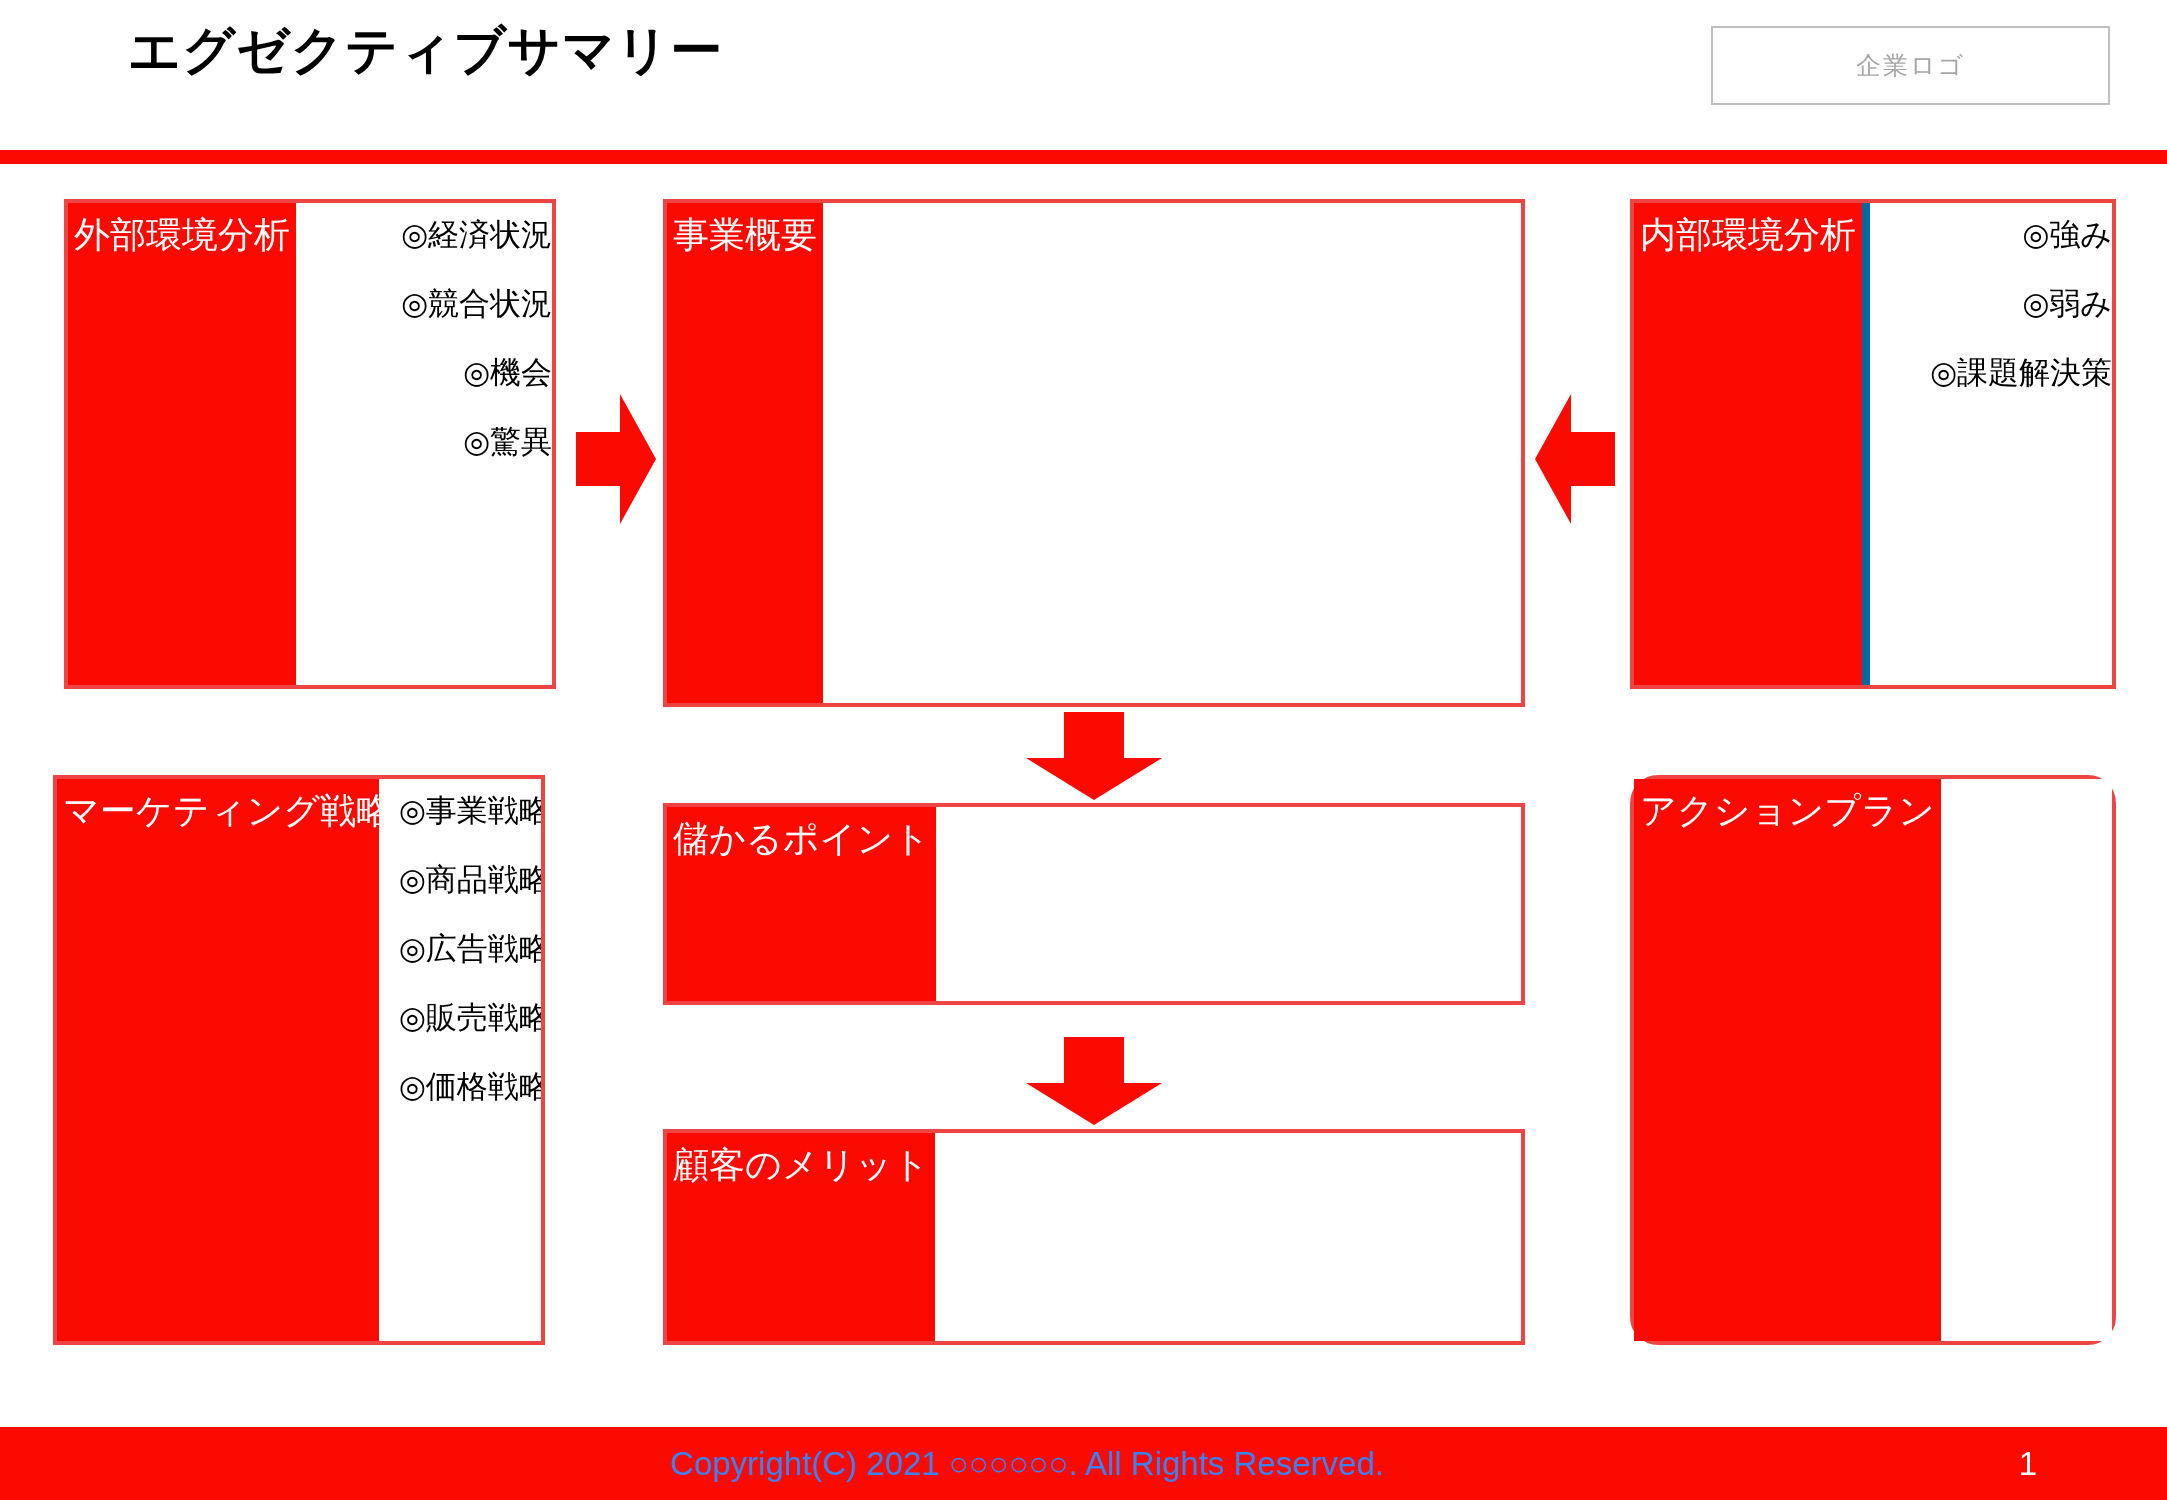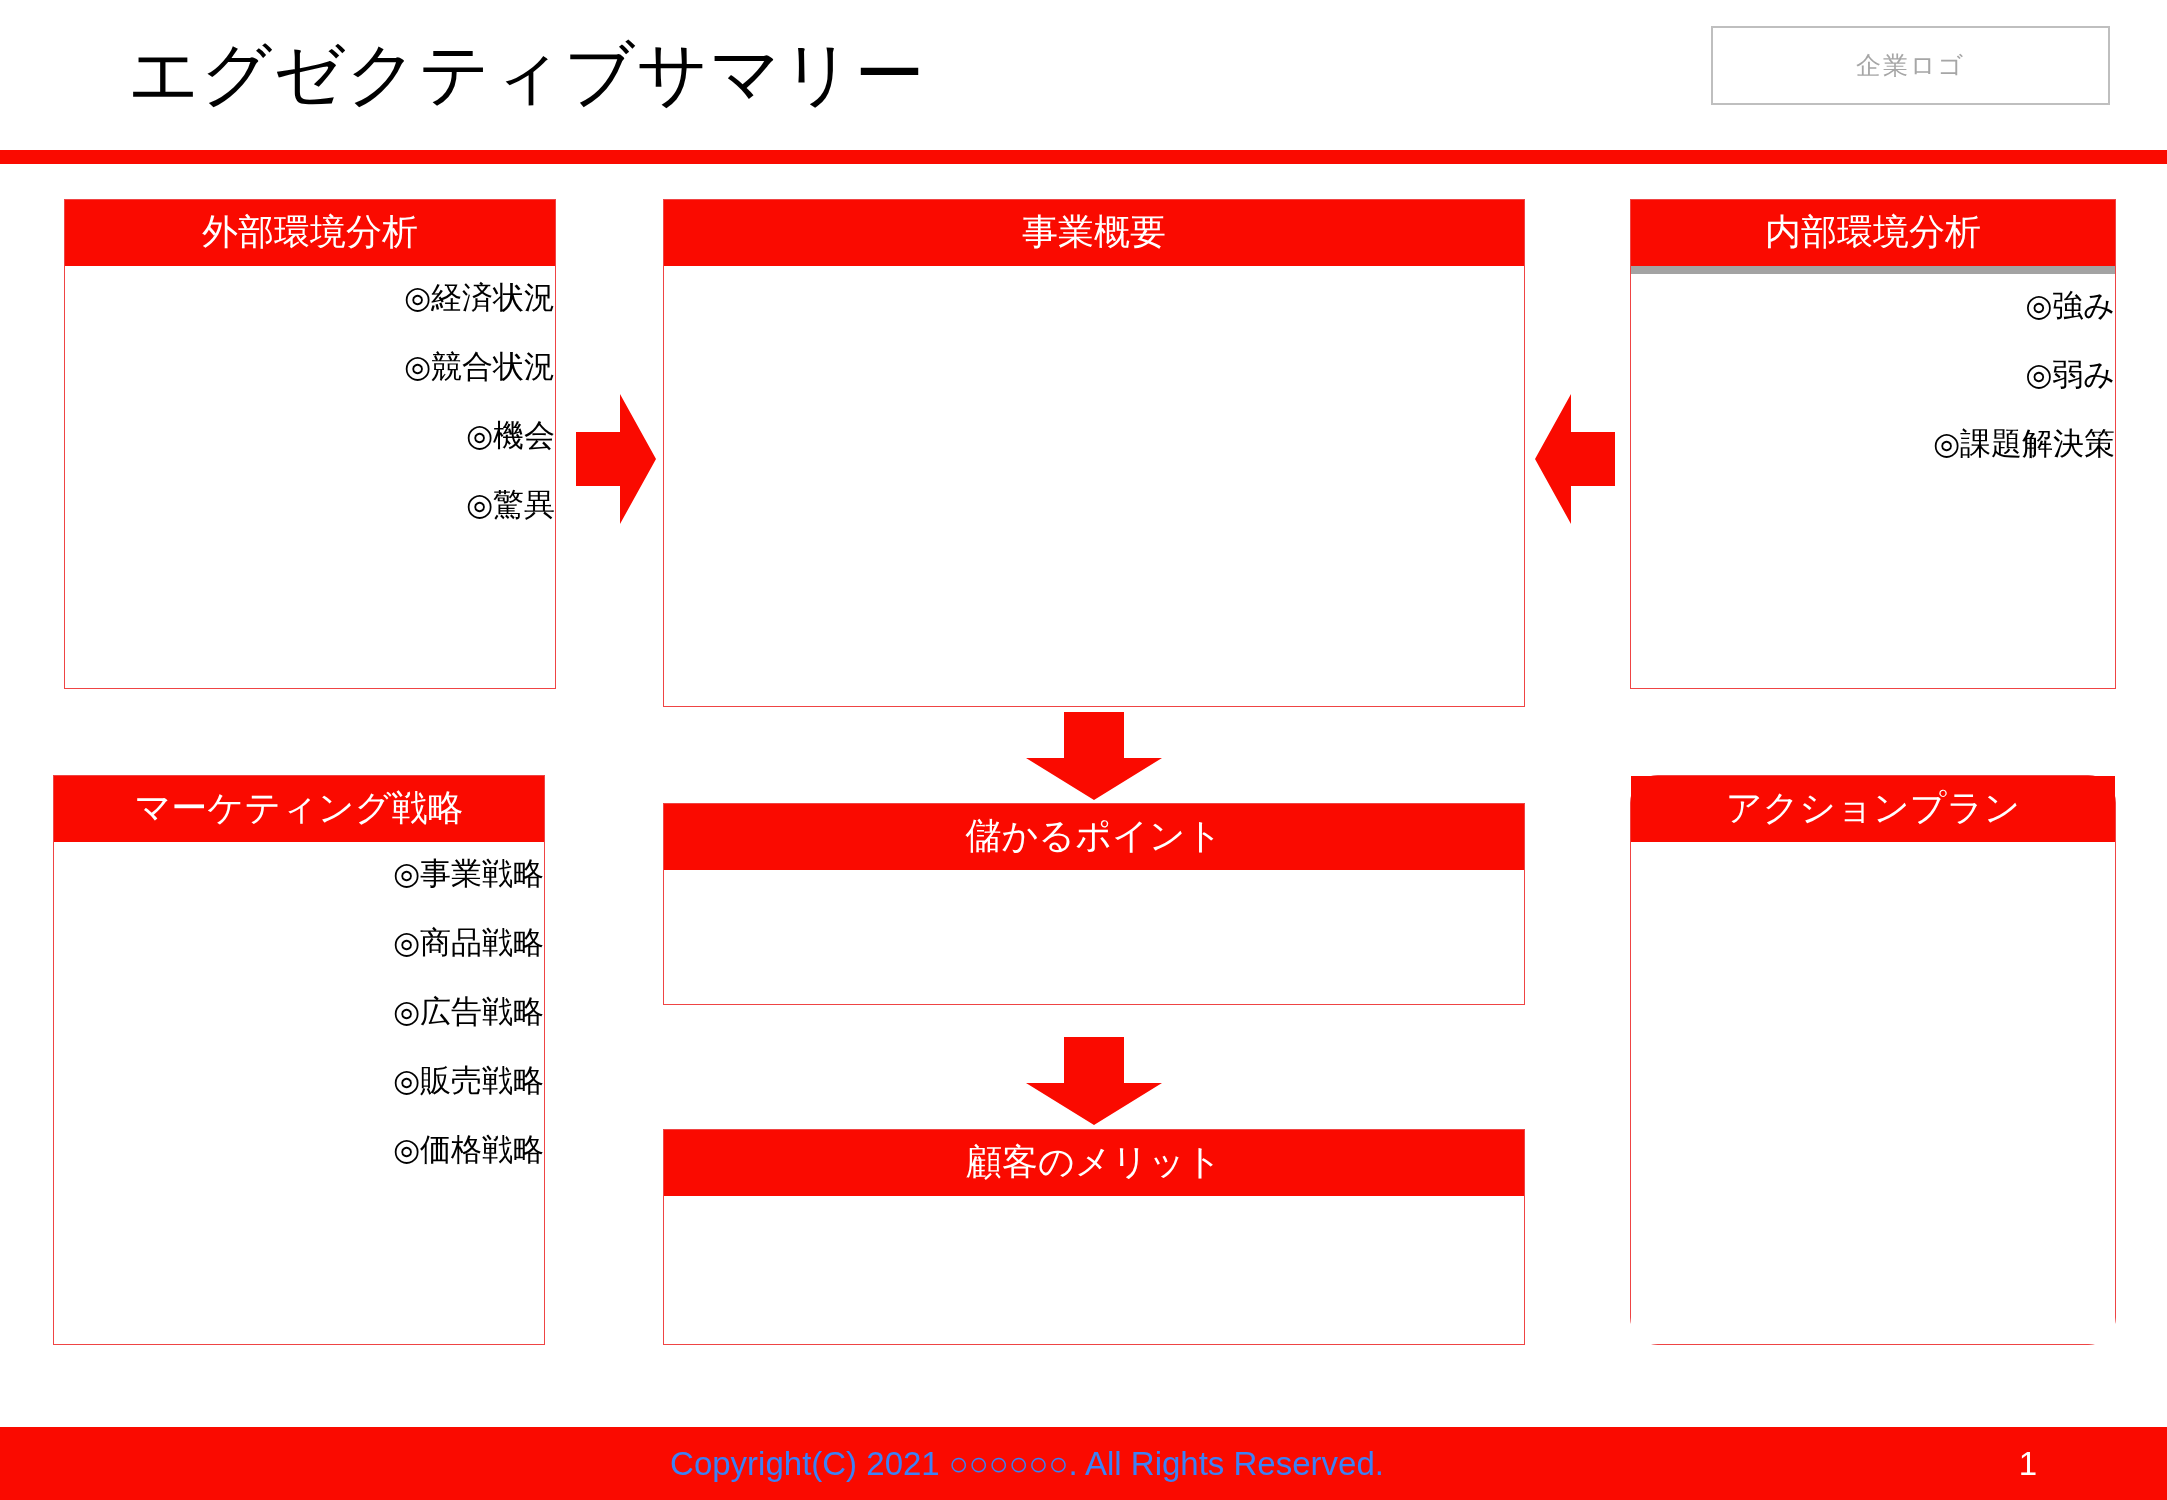--- a/index.html
+++ b/index.html
@@ -15,23 +15,23 @@
     width: 2167px;
     height: 1500px;
     background: #ffffff;
     overflow: hidden;
   }
 
   
   #page-title {
     position: absolute;
     left: 128px;
-    top: 28px;
-    font-size: 70px;
-    font-weight: normal;
+    top: 16px;
+    font-size: 52px;
+    font-weight: bold;
     color: #000000;
     letter-spacing: 1px;
     white-space: nowrap;
   }
   #logo-box {
     position: absolute;
     left: 1711px;
     top: 26px;
     width: 395px;
     height: 75px;
@@ -53,24 +53,24 @@
     top: 150px;
     width: 2167px;
     height: 14px;
     background: #fa0a00;
   }
 
   
   .panel {
     position: absolute;
     box-sizing: border-box;
-    border: 1px solid #ef4444;
-    background: #a3a3a3;
-    display: flex;
-    flex-direction: column;
+    border: 4px solid #ef4444;
+    background: #0369a1;
+    display: flex;
+    flex-direction: row;
   }
   .panel-header {
     background: #fa0a00;
     color: #ffffff;
     font-size: 36px;
     text-align: center;
     line-height: 1.0;
     padding: 14px 6px 16px 6px;
     white-space: nowrap;
     overflow: hidden;

